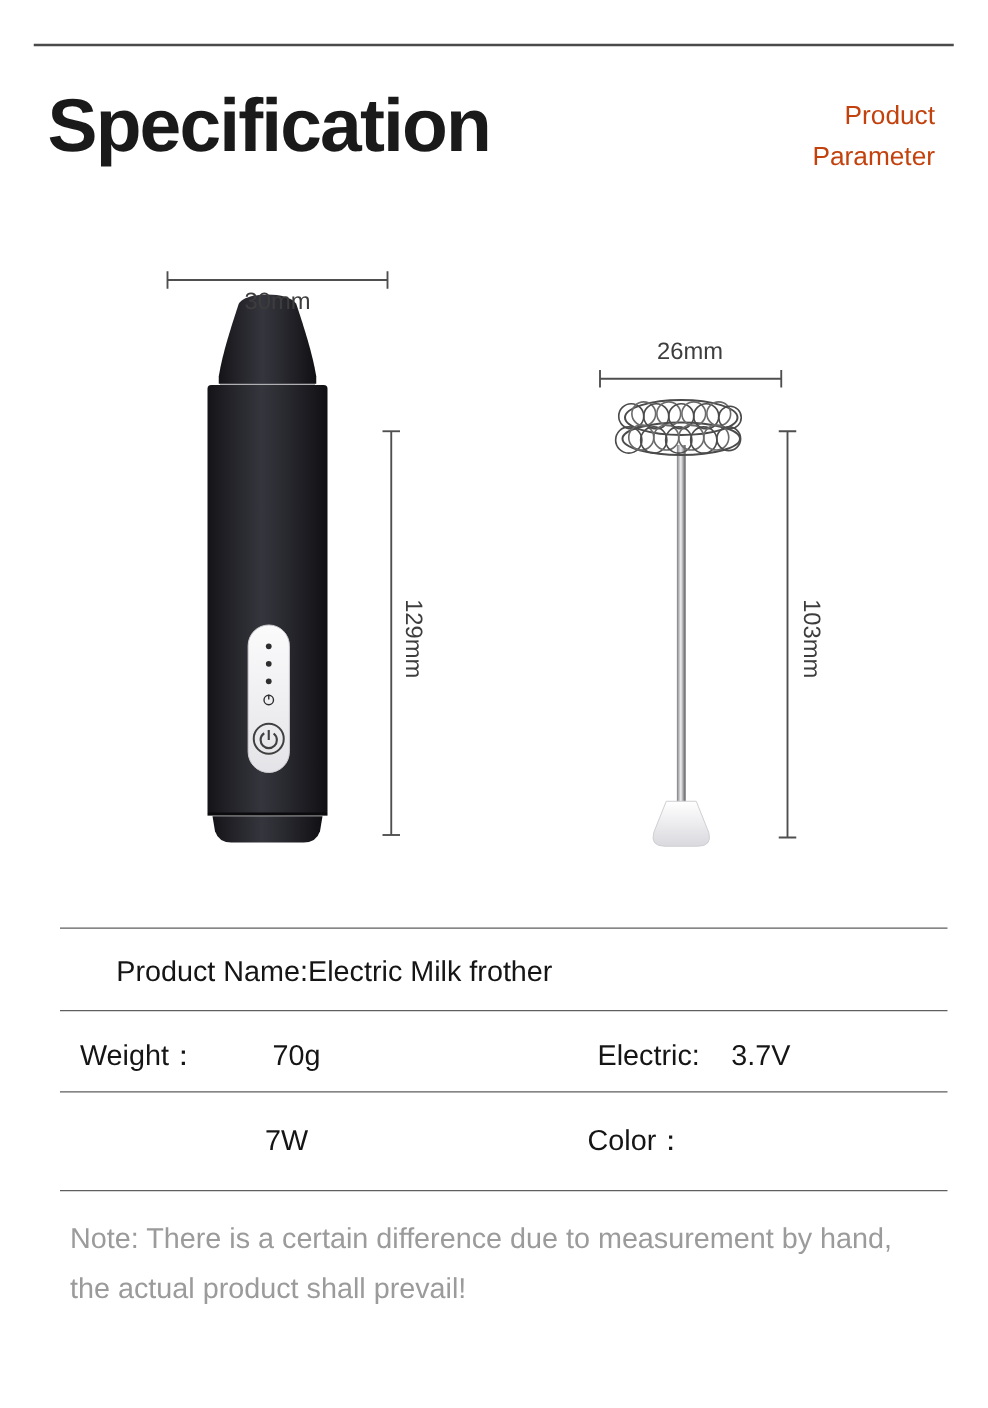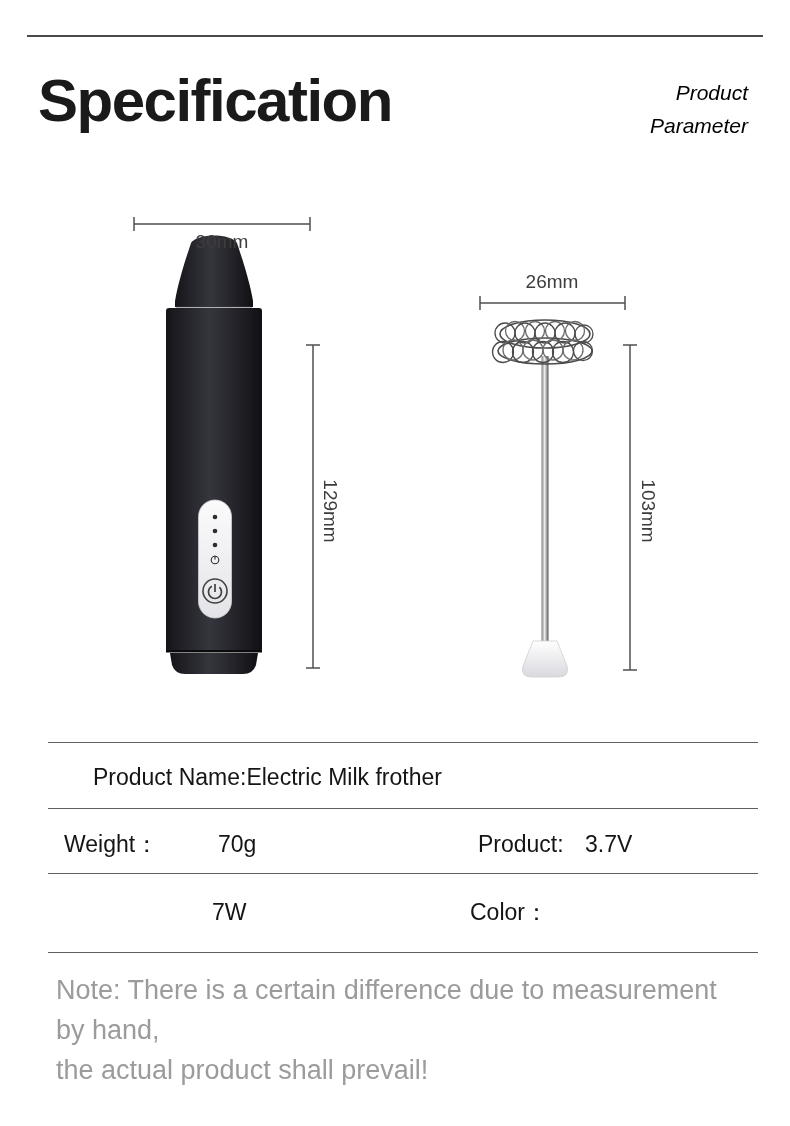--- a/index.html
+++ b/index.html
@@ -20,41 +20,41 @@
     background: #4a4a4a;
   }
   .page-title {
     left: 38px; top: 68px;
     font-size: 60px; font-weight: 700; letter-spacing: -1.5px;
     color: #1a1a1a; line-height: 1.1;
   }
   .subtitle {
     right: 42px; top: 76px;
     text-align: right;
-    font-size: 21px; color: #000000; line-height: 33px; font-style: italic;
+    font-size: 21px; color: #c2410c; line-height: 33px;
   }
 
   
   .dim-label {
     width: 120px; text-align: center;
     font-size: 19px; color: #3d3d3d;
   }
   .dim-label.rot { transform: rotate(90deg); }
 
   
   svg.art { position: absolute; }
 
   
   .tline { left: 48px; width: 710px; height: 1px; background: #5f5f5f; }
   .cell {
     font-size: 23px; color: #151515; line-height: 30px; white-space: nowrap;
   }
   .note-block {
     left: 56px; top: 970px; width: 690px;
-    font-size: 27px; line-height: 40px; color: #9b9b9b;
+    font-size: 23px; line-height: 40px; color: #9b9b9b;
   }
 </style>
 </head>
 <body>
 
 <div class="page">
 
   <div class="abs top-rule"></div>
   <div class="abs page-title">Specification</div>
   <div class="abs subtitle">
@@ -174,21 +174,21 @@
   <div class="abs tline" style="top:808px;"></div>
   <div class="abs tline" style="top:873px;"></div>
   <div class="abs tline" style="top:952px;"></div>
 
   <div class="abs cell" style="left:56px; top:762px;margin-left:37px;">
     <span>Product Name:</span><span>Electric Milk frother</span>
   </div>
 
   <div class="abs cell" style="left:64px; top:829px;">Weight：</div>
   <div class="abs cell" style="left:218px; top:829px;">70g</div>
-  <div class="abs cell" style="left:478px; top:829px;">Product:</div>
+  <div class="abs cell" style="left:478px; top:829px;">Electric:</div>
   <div class="abs cell" style="left:585px; top:829px;">3.7V</div>
 
   <div class="abs cell" style="left:212px; top:897px;">7W</div>
   <div class="abs cell" style="left:470px; top:897px;">Color：</div>
 
   <div class="abs note-block">
     <div>Note: There is a certain difference due to measurement by hand,</div>
     <div>the actual product shall prevail!</div>
   </div>
 

